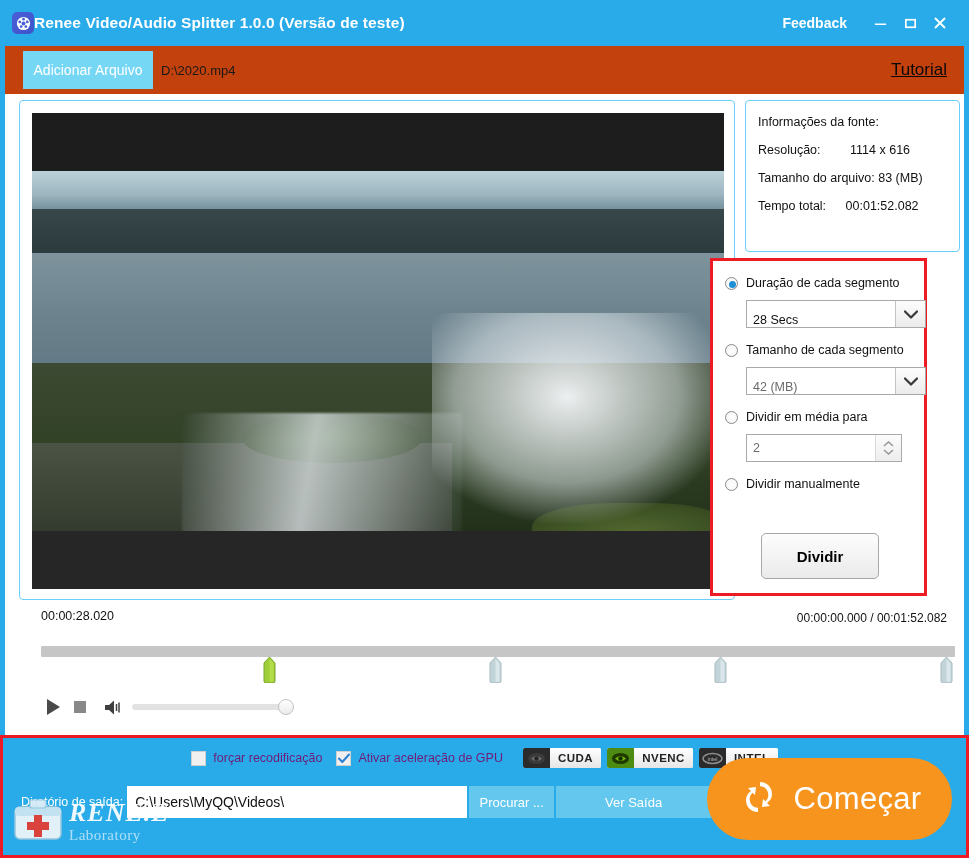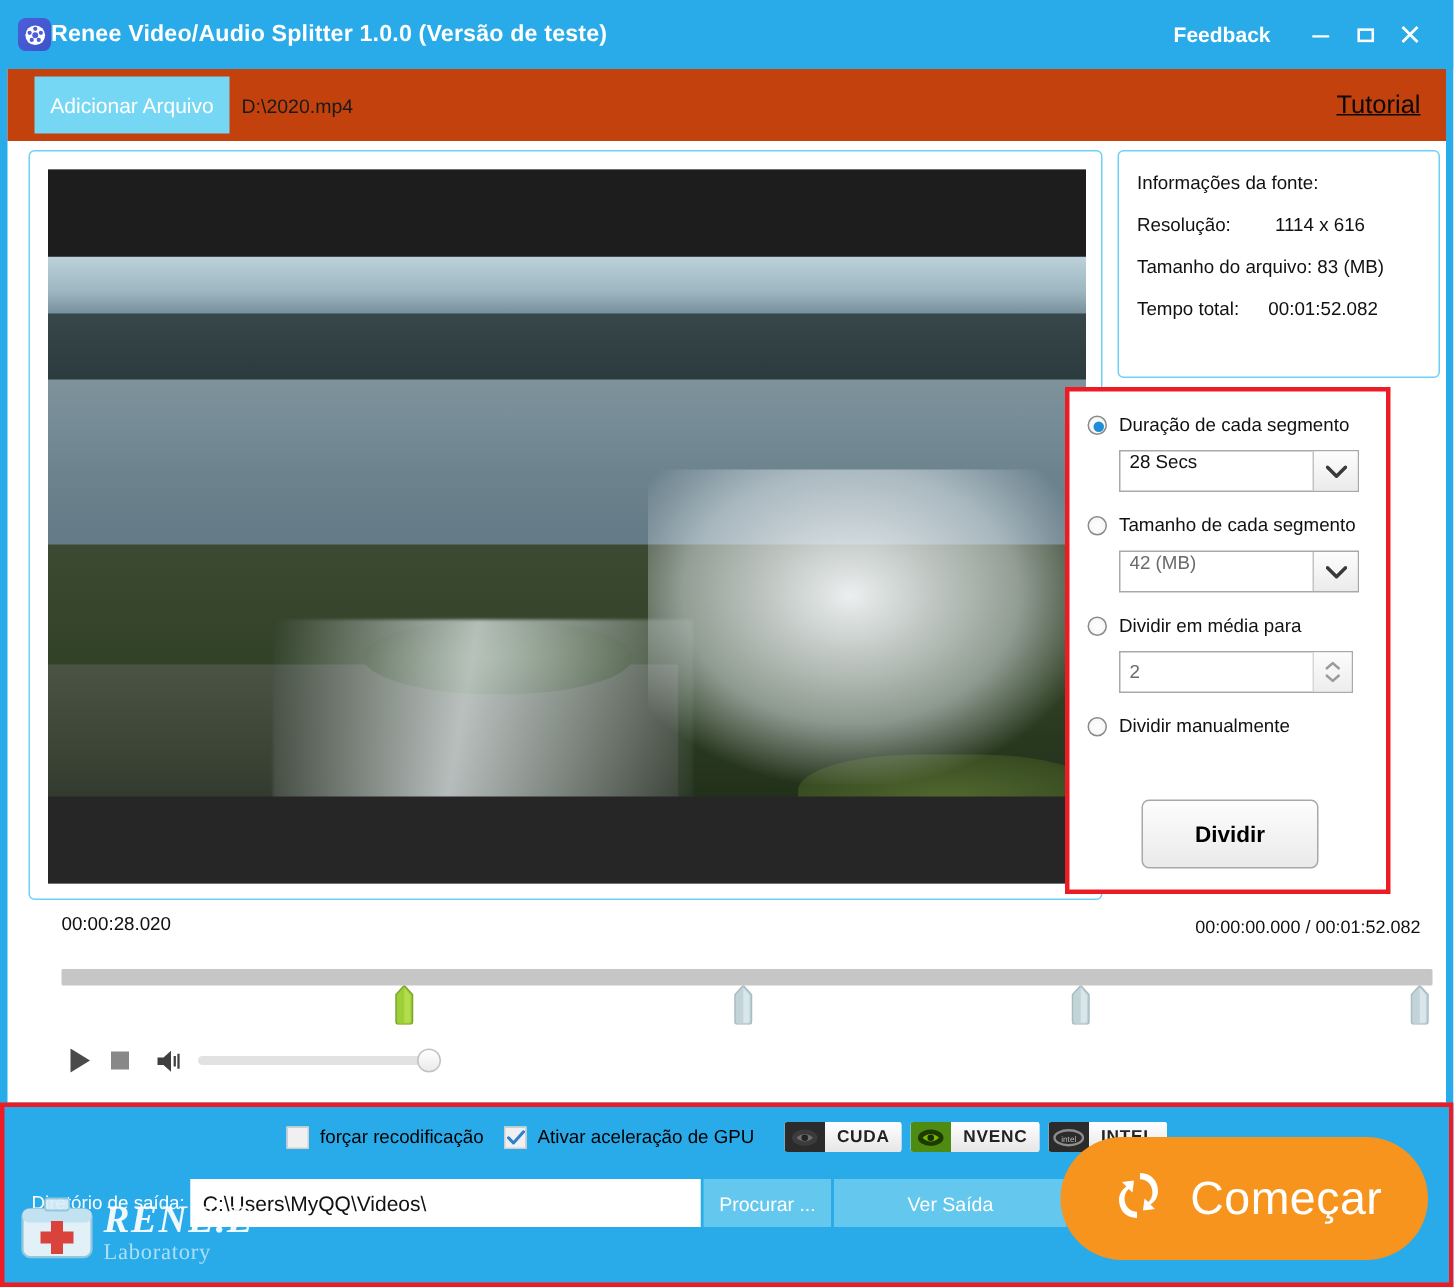--- a/index.html
+++ b/index.html
@@ -185,24 +185,24 @@
     content:""; position:absolute; left:3px; top:3px;
     width:7px; height:7px; border-radius:50%;
     background:#1E8FD5;
   }
   .opt-label {
     margin-left: 8px; font-size: 12.5px; color:#111;
     white-space: nowrap; overflow: hidden;
   }
   .combo {
     margin: 7px 0 0 21px;
-    width: 160px; height: 28px;
+    width: 180px; height: 28px;
     border: 1px solid #a9a9a9;
     background: #ffffff;
-    display:flex; align-items:flex-start;
+    display:flex; align-items:flex-end;
     cursor:pointer;
   }
   .combo .txt {
     flex:1; padding-left:6px; font-size:12.5px; color:#111;
     white-space:nowrap; overflow:hidden;
   }
   .combo.disabled .txt { color:#6b6b6b; }
   .combo .arrowbox {
     width: 30px; height: 26px;
     border-left: 1px solid #c3c3c3;
@@ -294,21 +294,21 @@
   }
   .chk {
     width: 15px; height: 15px;
     background:#f0f0f0;
     border:1px solid #cfcfcf;
     display:flex; align-items:center; justify-content:center;
     cursor:pointer; flex:none;
   }
   .chk-label {
     margin: 0 14px 0 7px;
-    font-size: 12.5px; color:#000000;
+    font-size: 12.5px; color:#701a75;
     white-space:nowrap;
   }
   .gpu-badge {
     height: 20px; display:flex; align-items:center;
     margin-left: 6px;
     border-radius: 2px; overflow:hidden;
     background:#fff;
     flex:none;
   }
   .gpu-badge .gicon {

